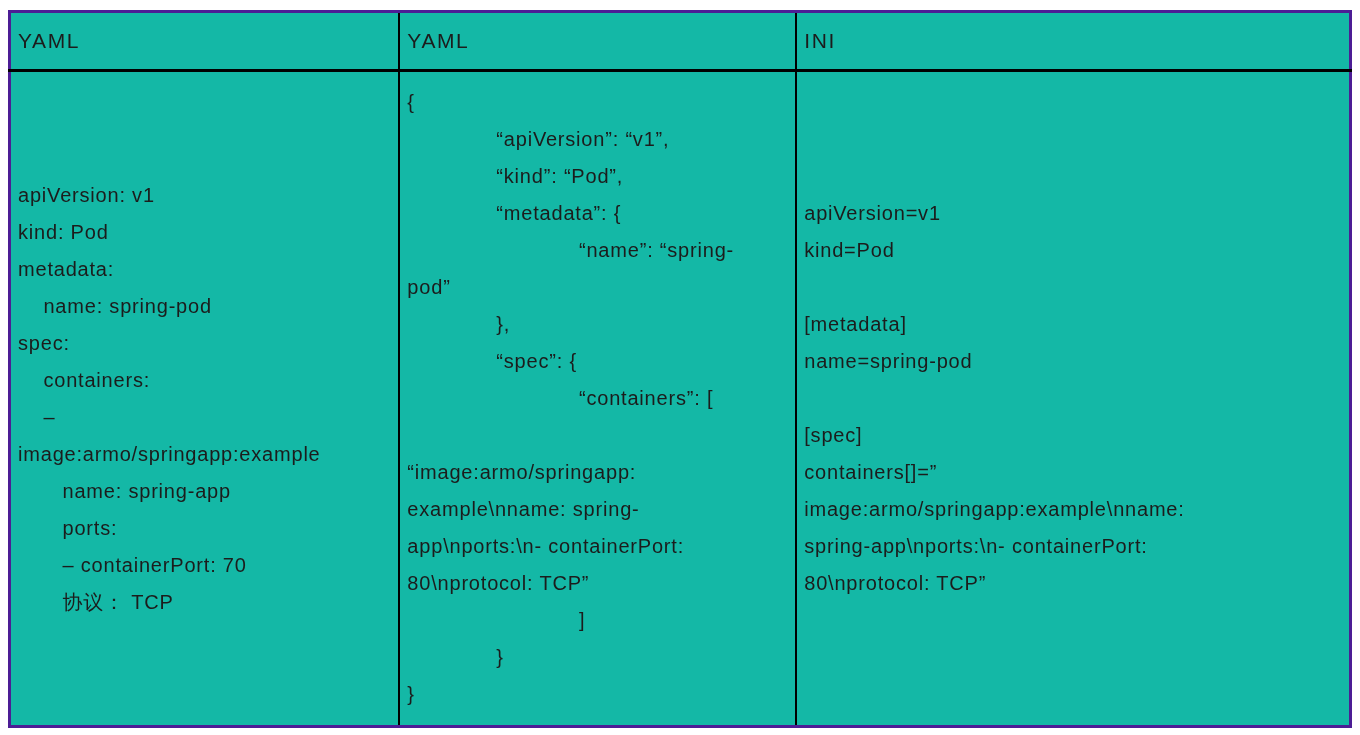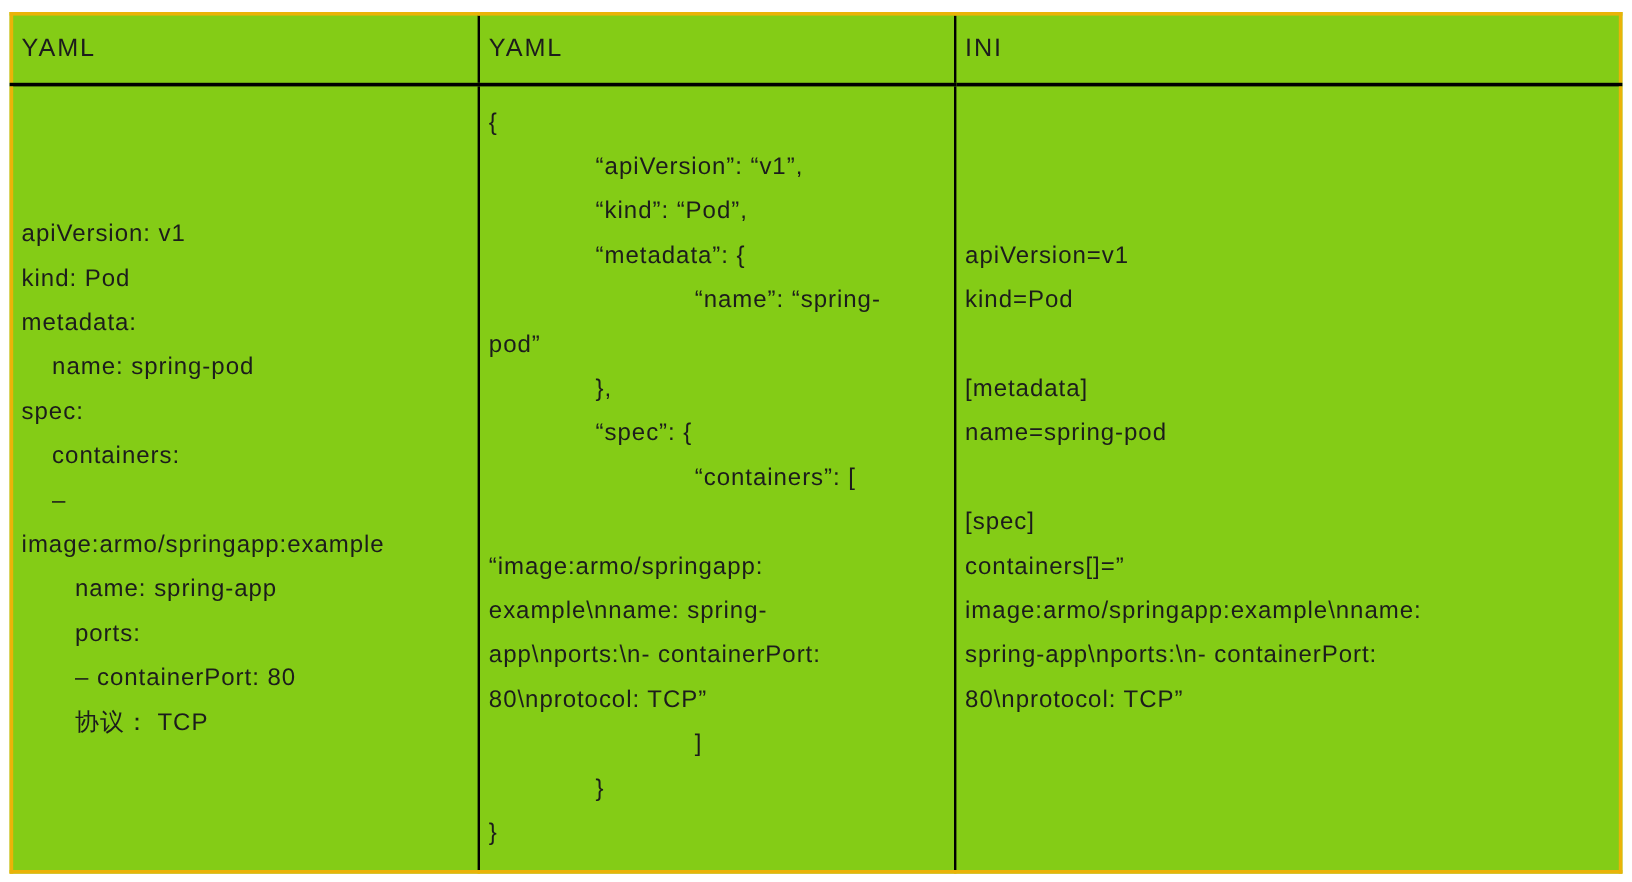--- a/index.html
+++ b/index.html
@@ -18,22 +18,22 @@
     height: 735px;
   }
   table.compare {
     position: absolute;
     left: 8px;
     top: 10px;
     width: 1344px;
     height: 718px;
     border-collapse: collapse;
     table-layout: fixed;
-    border: 3px solid #eab308;
-    background: #84cc16;
+    border: 3px solid #4c1d95;
+    background: #14b8a6;
   }
   table.compare th {
     height: 56px;
     font-size: 21px;
     font-weight: 400;
     text-align: left;
     vertical-align: middle;
     padding: 0 8px 0 7px;
     letter-spacing: 1.6px;
     border-bottom: 3px solid #000000;
@@ -78,21 +78,21 @@
           <div class="code">apiVersion: v1
 kind: Pod
 metadata:
     name: spring-pod
 spec:
     containers:
     –
 image:armo/springapp:example
        name: spring-app
        ports:
-       – containerPort: 80
+       – containerPort: 70
        协议： TCP</div>
         </td>
         <td>
           <div class="code">{
               “apiVersion”: “v1”,
               “kind”: “Pod”,
               “metadata”: {
                            “name”: “spring-
 pod”
               },

